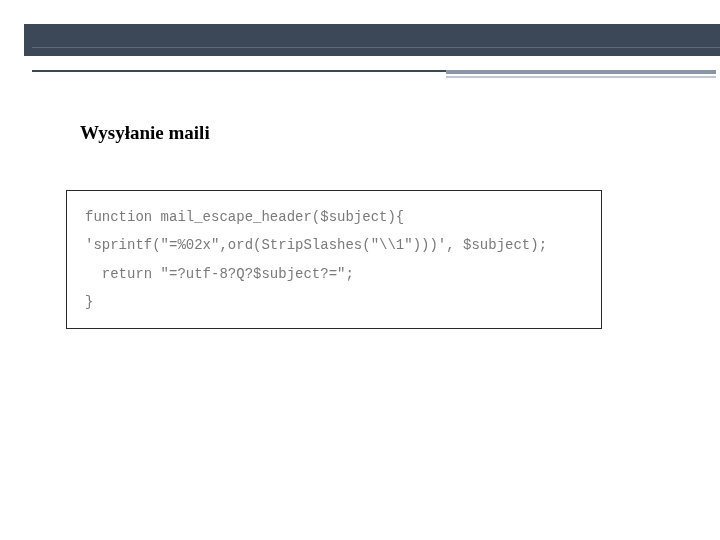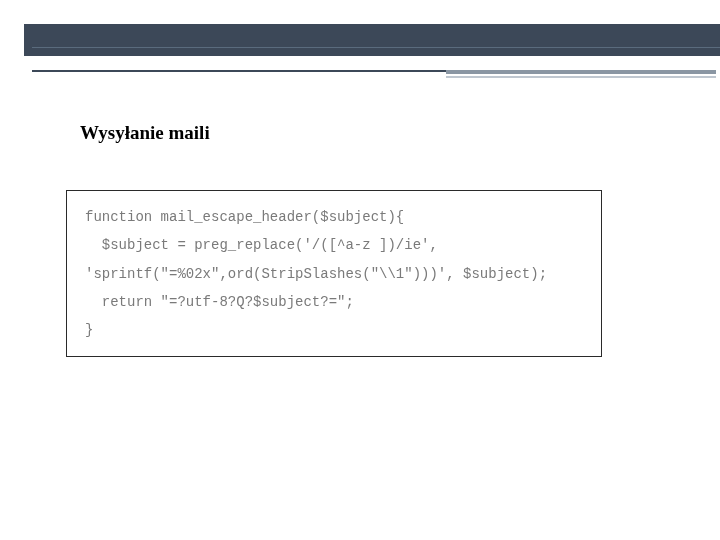--- a/index.html
+++ b/index.html
@@ -95,17 +95,16 @@
 <div class="underline-block">
   <div class="underline-left"></div>
   <div class="underline-right-top"></div>
   <div class="underline-right-bottom"></div>
 </div>
 
 <div class="heading">Wysyłanie maili</div>
 
 <div class="code-box">
   <div class="code-line">function mail_escape_header($subject){</div>
-  <div class="code-line">  $subject = preg_replace('/([^a-z ])/ie',</div>
   <div class="code-line">'sprintf("=%02x",ord(StripSlashes("\\1")))', $subject);</div>
   <div class="code-line">  return "=?utf-8?Q?$subject?=";</div>
   <div class="code-line">}</div>
 </div>
 
 </body></html>

